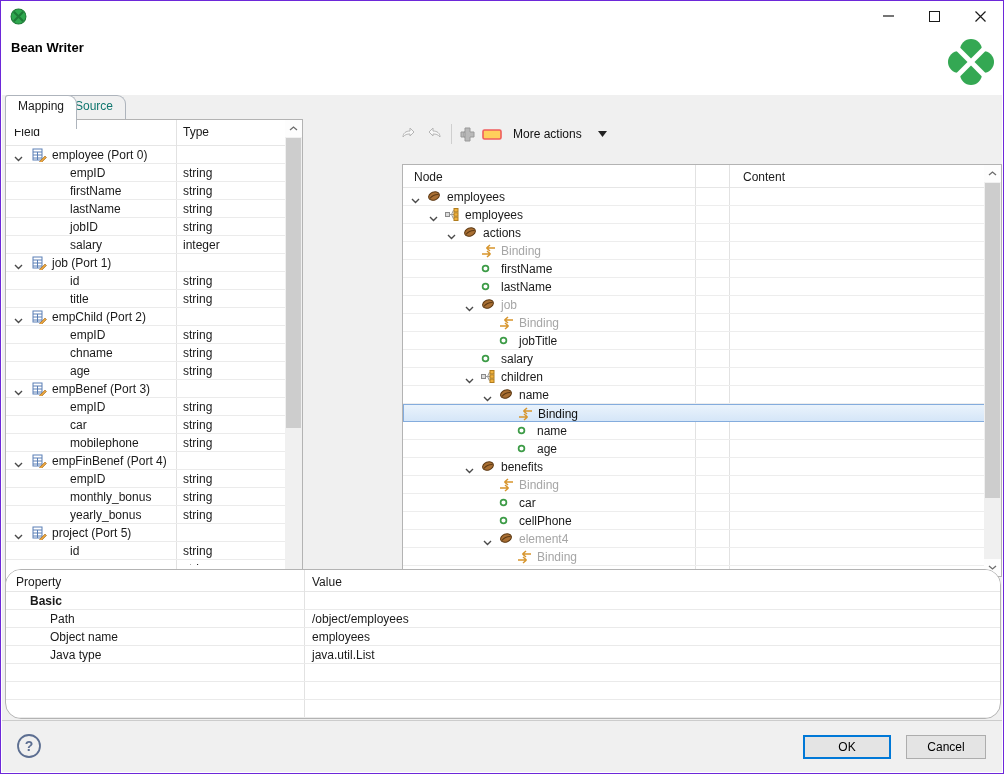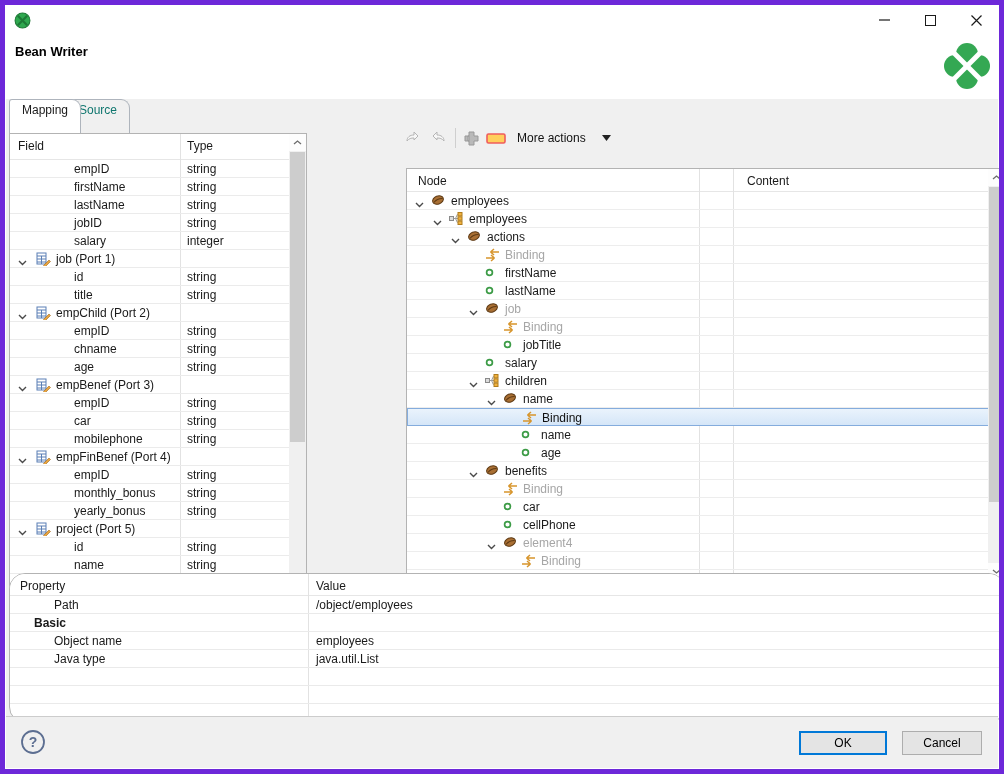--- a/index.html
+++ b/index.html
@@ -1,40 +1,40 @@
 <!DOCTYPE html>
 <html><head>
 <meta charset="utf-8">
 <style>
   * { margin:0; padding:0; box-sizing:border-box; }
   body { background:#888; font-family:"Liberation Sans", sans-serif; }
   .window {
     position:relative; width:1004px; height:774px; background:#fff;
-    border:5px solid #6d28d9; overflow:hidden; font-size:12px; color:#1a1a1a;
+    border:1px solid #6d28d9; overflow:hidden; font-size:12px; color:#1a1a1a;
   }
   
   .app-icon { position:absolute; left:9px; top:7px; width:17px; height:17px; }
   .win-controls { position:absolute; right:0; top:0; display:flex; }
   .win-btn { width:46px; height:30px; display:flex; align-items:center; justify-content:center; background:#fff; }
   .dialog-title { position:absolute; left:10px; top:39px; font-size:13px; font-weight:bold; color:#000; }
   .logo { position:absolute; right:8px; top:37px; width:48px; height:48px; }
   
   .gray-region { position:absolute; left:1px; right:1px; top:94px; height:625px; background:#f0f0f0; }
   .tabbar { position:absolute; left:1px; top:94px; height:22px; right:1px; }
   .tab { position:absolute; top:0; height:34px; padding:0 12px; line-height:21px;
          border:1px solid #aeb4bc; border-bottom:none; border-radius:3px 9px 0 0; }
   .tab.active { left:3px; background:#fff; z-index:2; }
   .tab.inactive { left:60px; background:#f0f0f0; color:#0f766e; }
   
   .panel { position:absolute; background:#fff; border:1px solid #b3b3b3; overflow:hidden; }
   .col-line { position:absolute; top:0; bottom:0; width:1px; background:#e2e2e2; }
   .hdr { position:absolute; left:0; right:0; top:0; background:#fff; }
   .hdr span { position:absolute; top:5px; color:#1a1a1a; }
   
-  .fields-panel { left:4px; top:128px; width:298px; height:484px; }
+  .fields-panel { left:4px; top:118px; width:298px; height:484px; }
   .fields-rows { position:absolute; left:0; top:26px; width:279px; height:419px; overflow:hidden; }
   .f-row { position:relative; height:18px; border-bottom:1px solid #ebebeb; }
   .f-chevron { position:absolute; left:8px; top:5px; }
   .f-recicon { position:absolute; left:26px; top:2px; }
   .f-label { position:absolute; top:2px; white-space:nowrap; }
   .f-label.group { left:46px; }
   .f-label.child { left:64px; }
   .f-type { position:absolute; left:177px; top:2px; }
   
   .scroll { position:absolute; width:17px; background:#f0f0f0; }
@@ -125,20 +125,35 @@
 
   <div class="panel fields-panel">
     <div class="hdr" style="height:26px;">
       <span style="left:8px;">Field</span>
       <span style="left:177px;">Type</span>
     </div>
     <div style="position:absolute; left:0; right:17px; top:25px; height:1px; background:#e6e6e6;"></div>
     <div class="col-line" style="left:170px;"></div>
     <div class="fields-rows" id="fieldRows">
         <div class="f-row">
+          <span class="f-chevron"><svg width="9" height="6" viewBox="0 0 9 6">
+              <polyline points="1,1 4.5,4.5 8,1" fill="none" stroke="#4a4a4a" stroke-width="1.4"></polyline>
+            </svg></span>
+          <span class="f-recicon"><svg width="15" height="14" viewBox="0 0 15 14">
+              <rect x="1" y="1" width="9" height="11" fill="#fff" stroke="#5a7fb5"></rect>
+              <line x1="1" y1="4" x2="10" y2="4" stroke="#5a7fb5"></line>
+              <line x1="1" y1="7" x2="10" y2="7" stroke="#5a7fb5"></line>
+              <line x1="1" y1="10" x2="10" y2="10" stroke="#5a7fb5"></line>
+              <line x1="5.5" y1="4" x2="5.5" y2="12" stroke="#5a7fb5"></line>
+              <path d="M7.5 13.5 L13 8 L14.5 9.5 L9 15 Z" fill="#e8a33d" stroke="#a06a1e" stroke-width="0.6"></path>
+            </svg></span>
+          <span class="f-label group">employee (Port 0)</span>
+          <span class="f-type"></span>
+        </div>
+        <div class="f-row">
           <span class="f-label child">empID</span>
           <span class="f-type">string</span>
         </div>
         <div class="f-row">
           <span class="f-label child">firstName</span>
           <span class="f-type">string</span>
         </div>
         <div class="f-row">
           <span class="f-label child">lastName</span>
           <span class="f-type">string</span>
@@ -537,27 +552,27 @@
   </div>
 
   <div class="panel props-panel">
     <div class="hdr" style="height:22px;">
       <span style="left:10px;">Property</span>
       <span style="left:306px;">Value</span>
     </div>
     <div style="position:absolute; left:0; right:0; top:21px; height:1px; background:#e6e6e6;"></div>
     <div class="col-line" style="left:298px;"></div>
     <div class="props-rows" id="propRows">
+        <div class="p-row group">
+          <span class="p-name">Basic</span>
+          <span class="p-value"></span>
+        </div>
         <div class="p-row">
           <span class="p-name">Path</span>
           <span class="p-value">/object/employees</span>
-        </div>
-        <div class="p-row group">
-          <span class="p-name">Basic</span>
-          <span class="p-value"></span>
         </div>
         <div class="p-row">
           <span class="p-name">Object name</span>
           <span class="p-value">employees</span>
         </div>
         <div class="p-row">
           <span class="p-name">Java type</span>
           <span class="p-value">java.util.List</span>
         </div>
         <div class="p-row">

